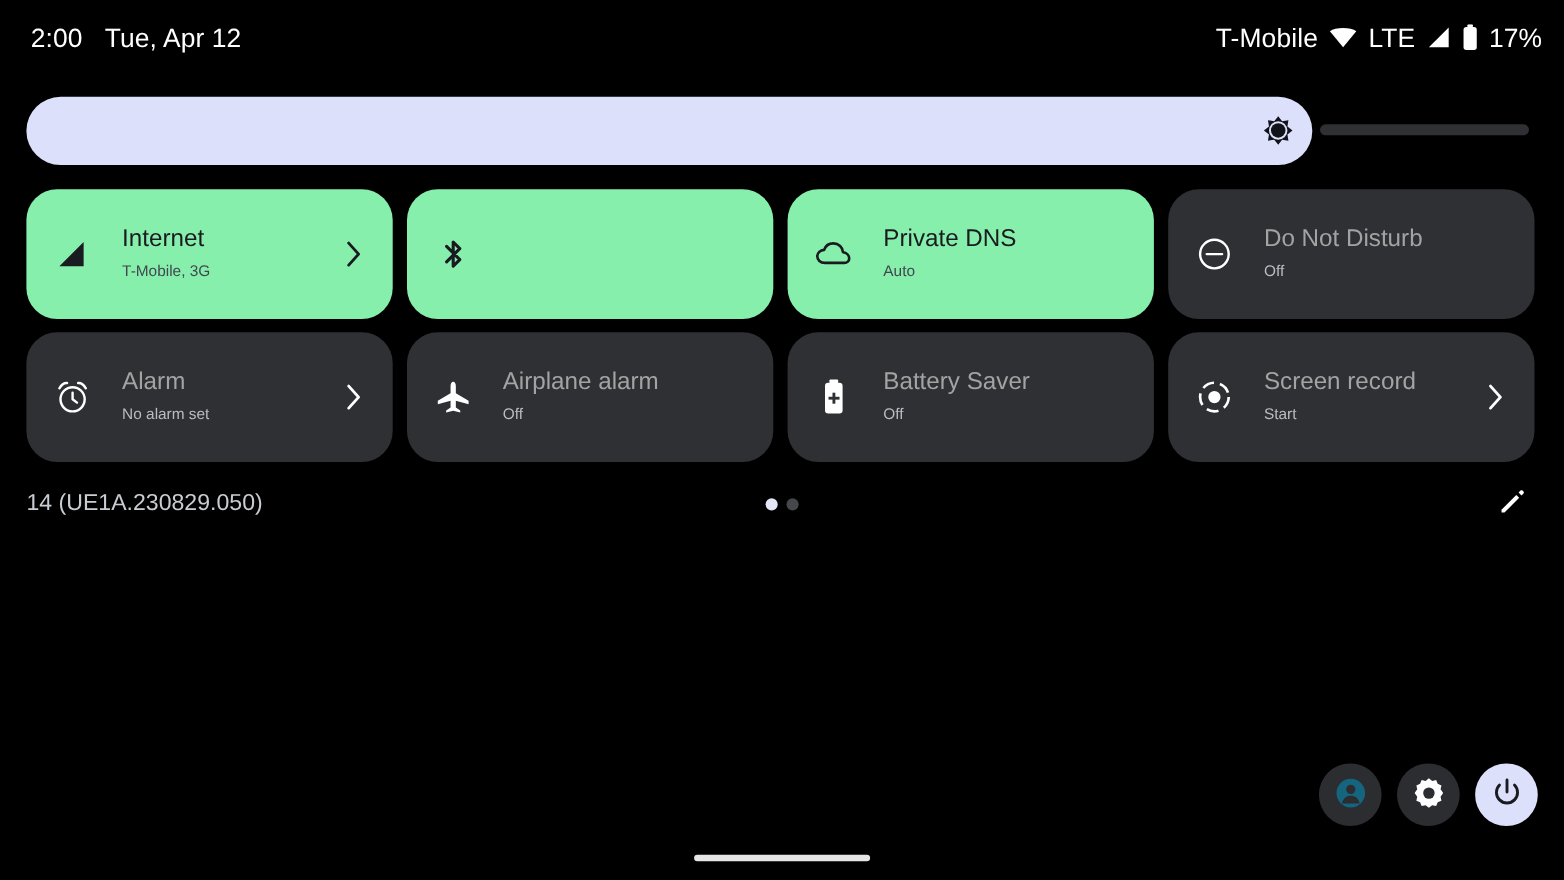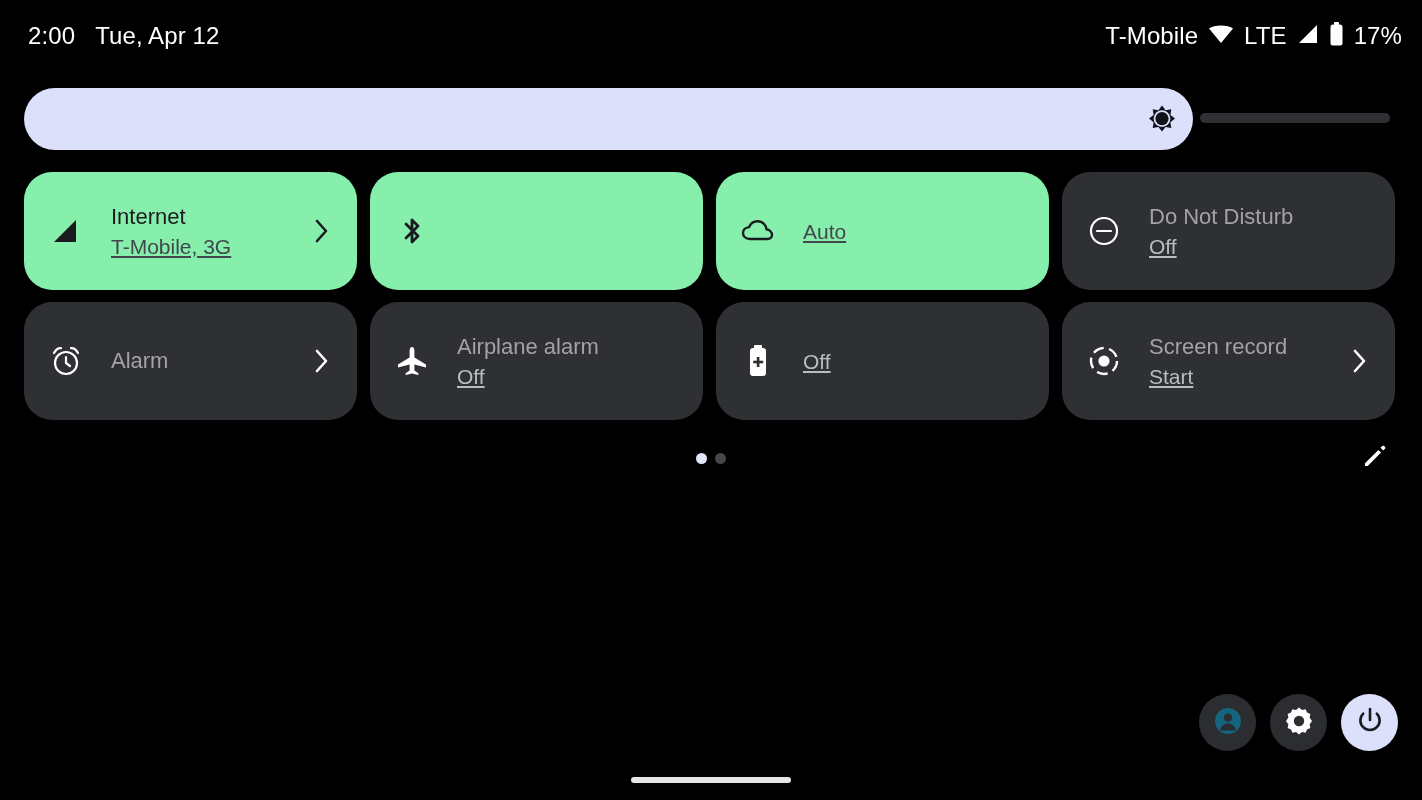--- a/index.html
+++ b/index.html
@@ -123,25 +123,24 @@
     flex: 1 1 auto;
     min-width: 0;
   }
   .tile-title {
     font-size: 22px;
     line-height: 26px;
     color: #a3a3a3;
     white-space: nowrap;
   }
   .tile-sub {
-    font-size: 21px;
+    font-size: 14px;
     line-height: 25px;
     color: #b9bcc0;
     white-space: nowrap;
-    text-decoration: underline;
   }
   .tile.active .tile-title { color: #1a1b20; }
   .tile.active .tile-sub { color: #42474e; }
   .tile-chevron {
     flex: 0 0 auto;
     width: 22px; height: 30px;
     margin-right: 8px;
     display: flex;
     align-items: center;
     justify-content: center;
@@ -295,20 +294,21 @@
         <span class="tile-chevron hidden"></span>
       </div>
 
       <div class="tile active">
         <span class="tile-icon">
           <svg width="34" height="26" viewBox="0 0 34 26">
             <path d="M9 21 C4.6 21, 2 18.2, 2 15 C2 11.9, 4.6 9.3, 8.2 9.1 C9.4 5.6, 12.6 3.2, 16.6 3.2 C21.4 3.2, 25.2 6.8, 25.4 11.3 C28.6 11.7, 31 14.2, 31 17 C31 19.3, 29.2 21, 26.6 21 Z" stroke="#1a1b20" stroke-width="2.4" fill="none" stroke-linejoin="round"></path>
           </svg>
         </span>
         <span class="tile-texts">
+          <span class="tile-title">Private DNS</span>
           <span class="tile-sub">Auto</span>
         </span>
         <span class="tile-chevron hidden"></span>
       </div>
 
       <div class="tile">
         <span class="tile-icon">
           <svg width="32" height="32" viewBox="0 0 32 32">
             <circle cx="16" cy="16" r="13" stroke="#ffffff" stroke-width="2.2" fill="none"></circle>
             <line x1="9" y1="16" x2="23" y2="16" stroke="#ffffff" stroke-width="2.2" stroke-linecap="round"></line>
@@ -329,20 +329,21 @@
         <span class="tile-icon">
           <svg width="32" height="32" viewBox="0 0 32 32">
             <circle cx="16" cy="18" r="11" stroke="#ffffff" stroke-width="2.2" fill="none"></circle>
             <path d="M16 12 L16 18 L20 21" stroke="#ffffff" stroke-width="2.2" fill="none" stroke-linecap="round" stroke-linejoin="round"></path>
             <path d="M4 8 C6 4.5, 9 3, 11 3.2" stroke="#ffffff" stroke-width="2.2" fill="none" stroke-linecap="round"></path>
             <path d="M28 8 C26 4.5, 23 3, 21 3.2" stroke="#ffffff" stroke-width="2.2" fill="none" stroke-linecap="round"></path>
           </svg>
         </span>
         <span class="tile-texts">
           <span class="tile-title">Alarm</span>
+          <span class="tile-sub">No alarm set</span>
         </span>
         <span class="tile-chevron">
           <svg width="14" height="24" viewBox="0 0 14 24">
             <path d="M2 2 L11 12 L2 22" stroke="#ffffff" stroke-width="2.6" fill="none" stroke-linecap="round" stroke-linejoin="round"></path>
           </svg>
         </span>
       </div>
 
       <div class="tile">
         <span class="tile-icon">
@@ -360,20 +361,21 @@
       <div class="tile">
         <span class="tile-icon">
           <svg width="24" height="34" viewBox="0 0 24 34">
             <rect x="8" y="1" width="8" height="3.4" rx="1" fill="#ffffff"></rect>
             <rect x="4" y="4" width="16" height="28" rx="3" fill="#ffffff"></rect>
             <rect x="10.8" y="13" width="2.6" height="10" fill="#2e3034"></rect>
             <rect x="7.2" y="16.7" width="10" height="2.6" fill="#2e3034"></rect>
           </svg>
         </span>
         <span class="tile-texts">
+          <span class="tile-title">Battery Saver</span>
           <span class="tile-sub">Off</span>
         </span>
         <span class="tile-chevron hidden"></span>
       </div>
 
       <div class="tile">
         <span class="tile-icon">
           <svg width="32" height="32" viewBox="0 0 32 32">
             <circle cx="16" cy="16" r="13" stroke="#ffffff" stroke-width="2.4" fill="none" stroke-dasharray="11 5.5" stroke-linecap="butt"></circle>
             <circle cx="16" cy="16" r="5.6" fill="#ffffff"></circle>
@@ -387,20 +389,21 @@
           <svg width="14" height="24" viewBox="0 0 14 24">
             <path d="M2 2 L11 12 L2 22" stroke="#ffffff" stroke-width="2.6" fill="none" stroke-linecap="round" stroke-linejoin="round"></path>
           </svg>
         </span>
       </div>
 
     </div>
   </div>
 
   <div id="footer">
+    <span id="build-label">14 (UE1A.230829.050)</span>
     <div id="page-dots">
       <span class="dot on"></span>
       <span class="dot"></span>
     </div>
     <span id="edit-button">
       <span>
         <svg width="28" height="28" viewBox="0 0 28 28">
           <path d="M4 21.3 L4 24 L6.7 24 L20.1 10.6 L17.4 7.9 Z" fill="#ffffff"></path>
           <path d="M22.2 8.5 L24 6.7 C24.5 6.2, 24.5 5.4, 24 4.9 L23.1 4 C22.6 3.5, 21.8 3.5, 21.3 4 L19.5 5.8 Z" fill="#ffffff"></path>
         </svg>

